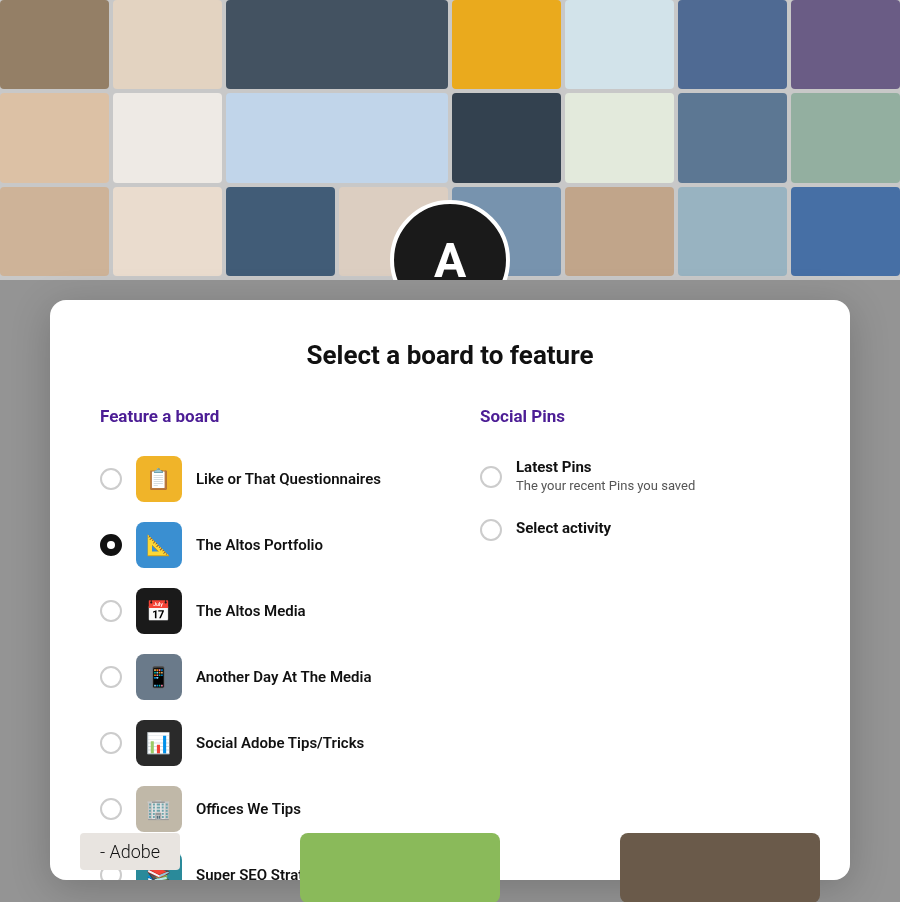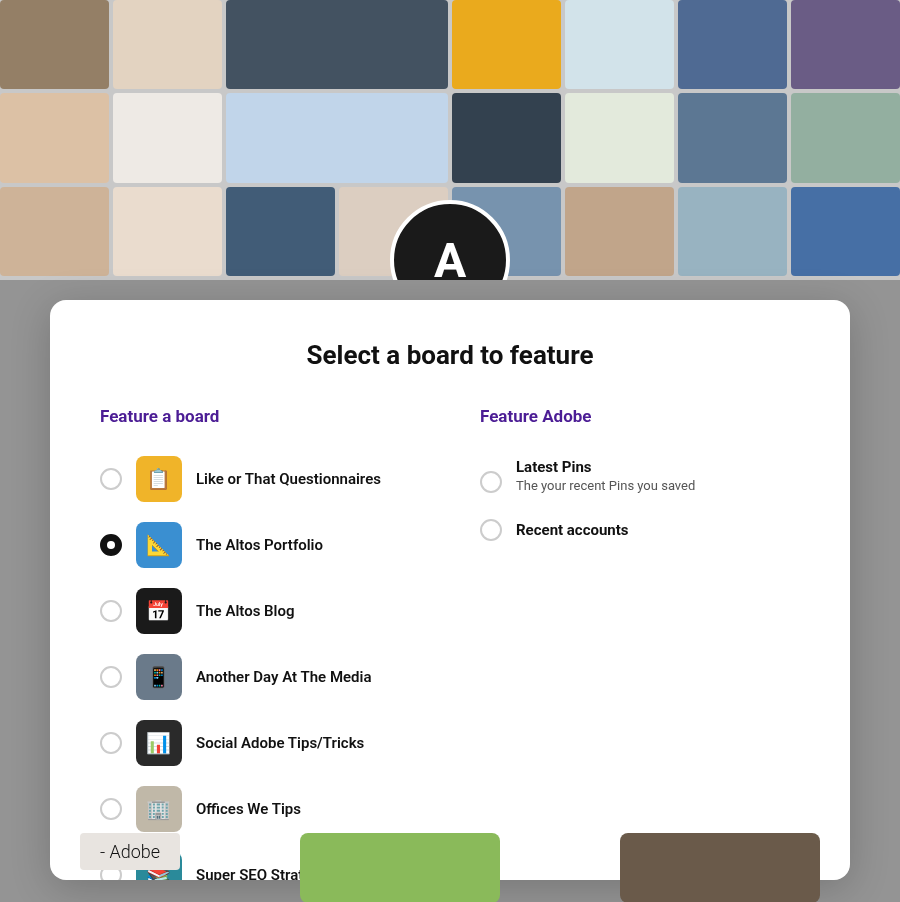--- a/index.html
+++ b/index.html
@@ -216,21 +216,21 @@
       font-size: 15px;
       font-weight: 600;
       color: #111;
     }
 
     
     .pin-option {
       display: flex;
       gap: 14px;
       padding: 12px 0;
-      align-items: flex-end;
+      align-items: center;
     }
 
     .pin-radio-outer {
       width: 22px;
       height: 22px;
       border-radius: 50%;
       border: 2px solid #ccc;
       display: flex;
       align-items: center;
       justify-content: center;
@@ -354,21 +354,21 @@
                 <div class="board-thumb blue-bg">
                   <div class="board-thumb-inner">📐</div>
                 </div>
                 <span class="board-name">The Altos Portfolio</span>
               </div>
               <div class="board-item">
                 <div class="radio-outer"></div>
                 <div class="board-thumb dark-bg">
                   <div class="board-thumb-inner">📅</div>
                 </div>
-                <span class="board-name">The Altos Blog</span>
+                <span class="board-name">The Altos Media</span>
               </div>
               <div class="board-item">
                 <div class="radio-outer"></div>
                 <div class="board-thumb gray-bg">
                   <div class="board-thumb-inner">📱</div>
                 </div>
                 <span class="board-name">Another Day At The Media</span>
               </div>
               <div class="board-item">
                 <div class="radio-outer"></div>
@@ -388,34 +388,34 @@
                 <div class="radio-outer"></div>
                 <div class="board-thumb teal-bg">
                   <div class="board-thumb-inner">📚</div>
                 </div>
                 <span class="board-name">Super SEO Strategies</span>
               </div>
             </div>
         </div>
 
         <div class="col-right">
-          <div class="col-header">Feature Adobe</div>
+          <div class="col-header">Social Pins</div>
 
           <div id="pin-options-list">
               <div class="pin-option">
                 <div class="pin-radio-outer"></div>
                 <div class="pin-option-text">
                   <div class="pin-option-title">Latest Pins</div>
                   <div class="pin-option-desc">The your recent Pins you saved</div>
                 </div>
               </div>
               <div class="pin-option">
                 <div class="pin-radio-outer"></div>
                 <div class="pin-option-text">
-                  <div class="pin-option-title">Recent accounts</div>
+                  <div class="pin-option-title">Select activity</div>
                 </div>
               </div>
             </div>
         </div>
       </div>
 
     </div>
   </div>
 
   <div class="bottom-content">

